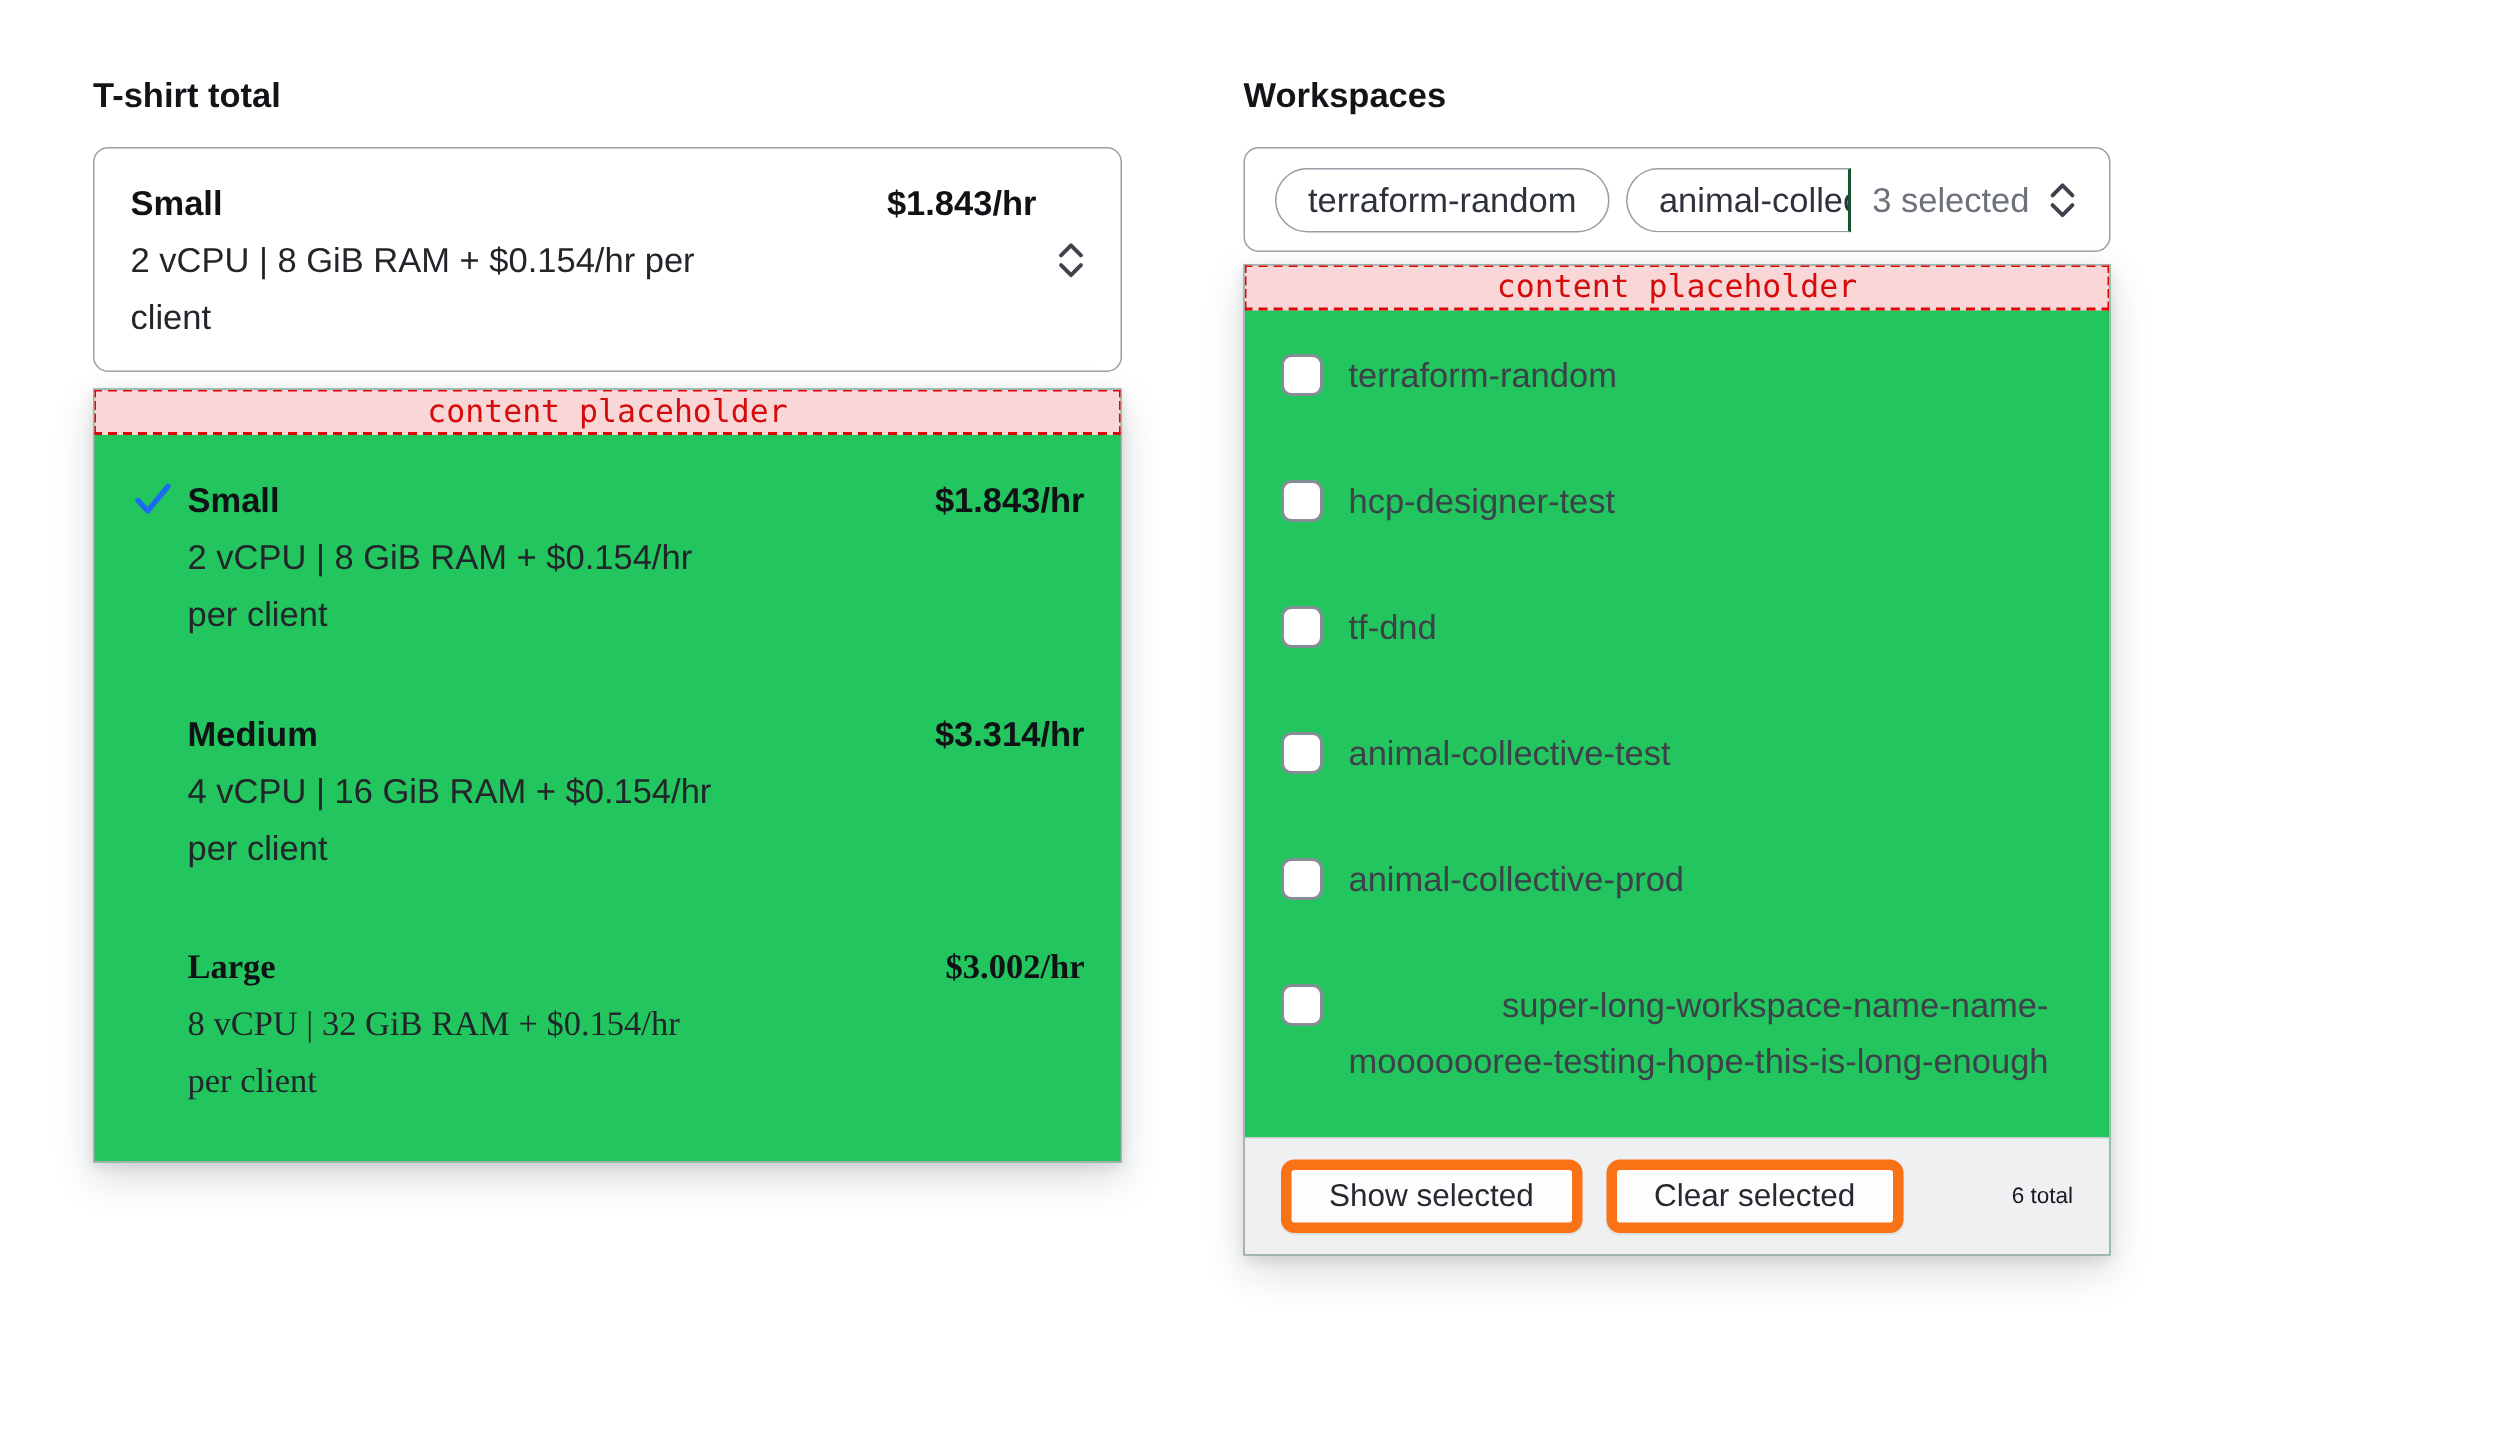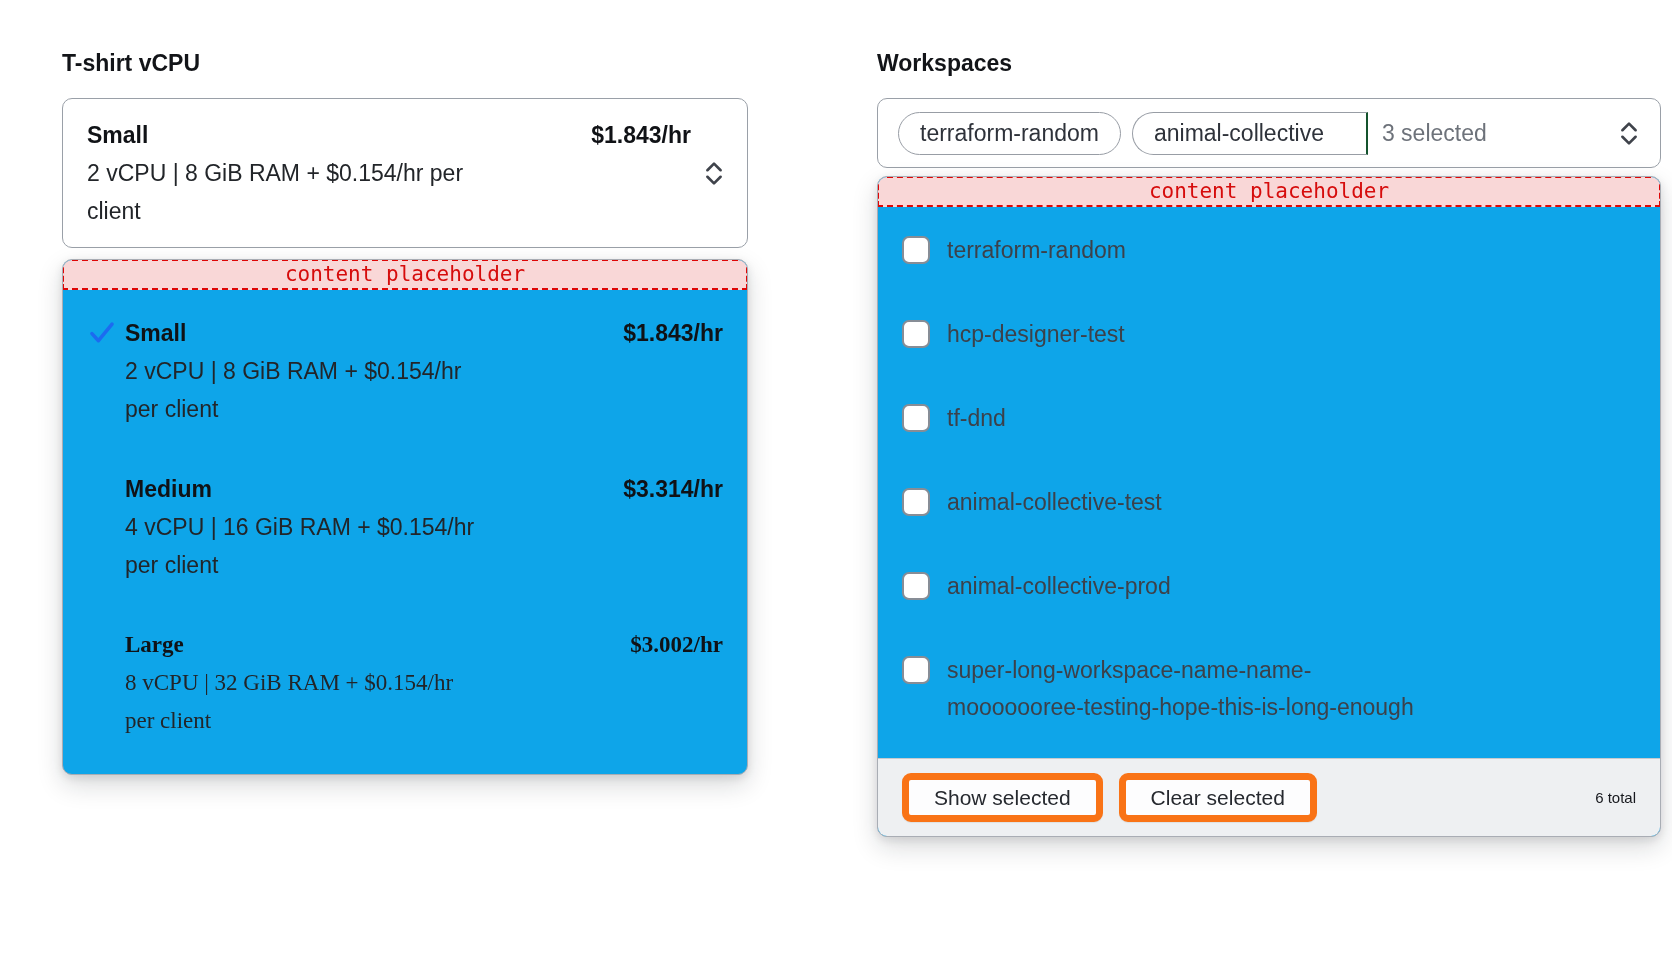--- a/index.html
+++ b/index.html
@@ -2,27 +2,27 @@
 <html><head>
 <meta charset="utf-8">
 <style>
   html,body{margin:0;padding:0;background:#ffffff;}
   body{font-family:"Liberation Sans","DejaVu Sans",sans-serif;color:#16181d;
        width:1672px;height:964px;overflow:hidden;-webkit-font-smoothing:antialiased;}
   .wrap{position:relative;width:1672px;height:964px;}
 
   .col{position:absolute;top:50px;}
   .col-left{left:62px;width:686px;}
-  .col-right{left:877px;width:784px;}
+  .col-right{left:829px;width:578px;}
 
   .field-label{font-size:23px;font-weight:700;color:#121418;margin:0 0 21px 0;}
 
   
   .box{background:#fff;border:1px solid #9aa0a8;border-radius:10px;box-sizing:border-box;}
-  .dropdown{background:#0ea5e9;border:1px solid #a9adb4;border-radius:10px;box-sizing:border-box;
+  .dropdown{background:#22c55e;border:1px solid #a9adb4;border-radius:0;box-sizing:border-box;
             overflow:hidden;box-shadow:0 10px 26px rgba(20,24,32,.16),0 3px 8px rgba(20,24,32,.10);}
   .banner{box-sizing:border-box;margin:-1px -1px 0 -1px;height:31px;background:#f9d7d7;
           border:2px dashed #de0606;display:flex;align-items:center;justify-content:center;
           font-family:"DejaVu Sans Mono","Liberation Mono",monospace;
           font-size:21px;color:#d60c0c;line-height:1;}
   .sort-icon{display:inline-flex;flex:0 0 auto;}
 
   
   .sel-trigger{display:flex;align-items:center;padding:17px 22px 17px 24px;min-height:143px;gap:12px;}
   .sel-main{flex:1 1 auto;}
@@ -48,40 +48,40 @@
        border:1px solid #989da5;border-radius:22px;font-size:23px;color:#2e323a;white-space:nowrap;}
   .tag-clipped{width:236px;padding-right:0;overflow:hidden;border-radius:22px 0 0 22px;
                border-right:2px solid #14532d;}
   .ws-count{font-size:23px;color:#6d727a;margin-left:3px;white-space:nowrap;}
   .ws-trigger .sort-icon{margin-left:auto;}
 
   
   .ws-dd{margin-top:8px;}
   .ws-items{padding:25px 24px 2px 24px;}
   .ws-row{display:flex;align-items:flex-start;gap:17px;margin-bottom:47px;}
-  .ws-row:last-child{margin-bottom:30px;}
+  .ws-row:last-child{margin-bottom:30px;text-align:right;}
   .cbx{box-sizing:border-box;flex:0 0 28px;width:28px;height:28px;margin-top:4px;background:#fff;
        border:2px solid #878d96;border-radius:7px;}
   .ws-name{font-size:23px;color:#3c414a;line-height:37px;}
   .ws-name span{display:block;}
 
   .ws-footer{display:flex;align-items:center;gap:16px;box-sizing:border-box;height:78px;
              padding:0 24px;background:#eef0f2;border-top:1px solid #c7cace;}
   .ws-btn{box-sizing:border-box;height:49px;padding:0 25px;font-family:inherit;font-size:21px;
           font-weight:500;color:#26292f;background:#fdfdfe;border:7px solid #f97316;
           border-radius:9px;box-shadow:0 1px 1px rgba(20,24,32,.07);cursor:pointer;}
   .ws-total{margin-left:auto;font-size:15px;color:#17191e;}
 </style>
 </head>
 <body>
 
 <div class="wrap">
 
   <section class="col col-left">
-    <h3 class="field-label">T-shirt vCPU</h3>
+    <h3 class="field-label">T-shirt total</h3>
 
     <div class="box sel-trigger">
       <div class="sel-main">
         <div class="sel-row">
           <span class="sel-title">Small</span>
           <span class="sel-price">$1.843/hr</span>
         </div>
         <div class="sel-desc">2 vCPU | 8 GiB RAM + $0.154/hr per client</div>
       </div>
       <span class="sort-icon">

